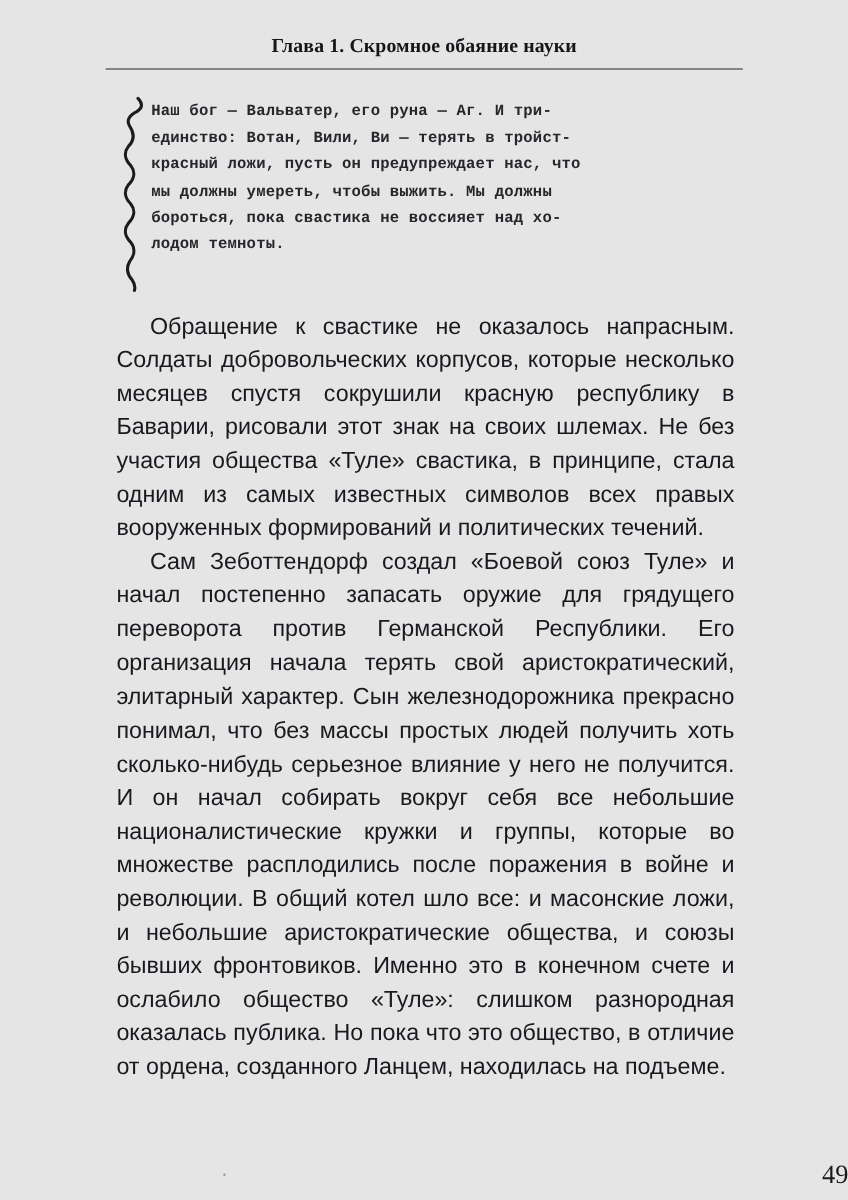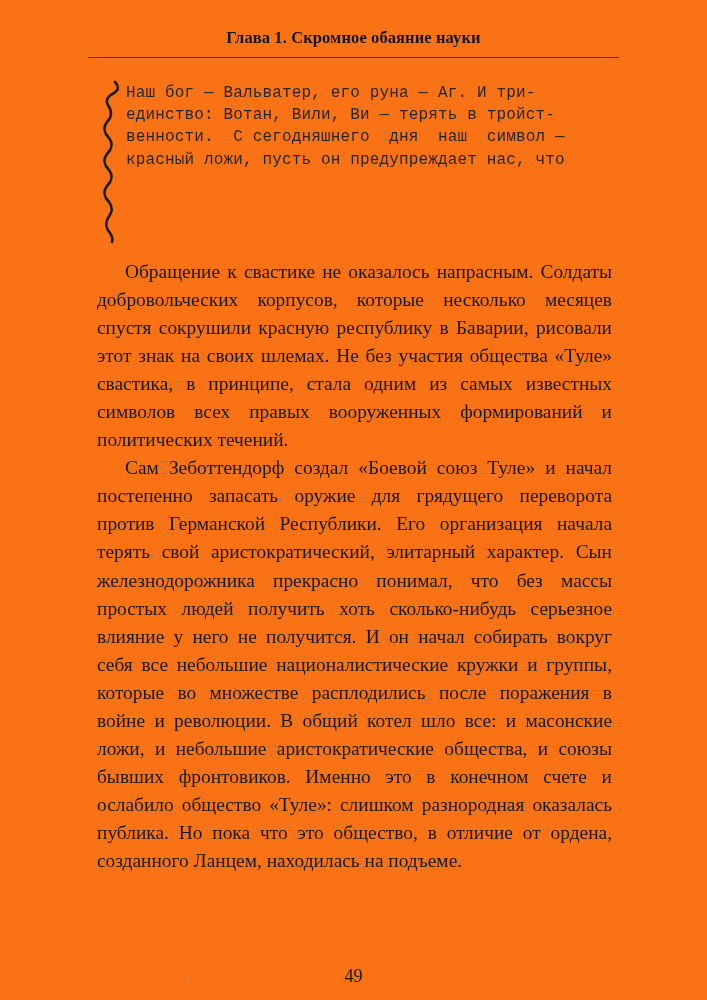--- a/index.html
+++ b/index.html
@@ -6,21 +6,21 @@
     margin: 0;
     padding: 0;
     background: #ffffff;
   }
 
   .page {
     position: relative;
     width: 707px;
     height: 1000px;
     margin: 0 auto;
-    background: #f97316;
+    background: #e5e5e5;
     overflow: hidden;
   }
 
   
   .running-head {
     position: absolute;
     left: 88px;
     top: 28px;
     width: 531px;
     text-align: center;
@@ -45,67 +45,68 @@
   
   .quote-block {
     position: absolute;
     left: 126px;
     top: 82px;
     width: 487px;
   }
 
   .quote-line {
     font-family: "Liberation Mono", "DejaVu Sans Mono", monospace;
-    font-size: 16px;
+    font-size: 13px;
     line-height: 22.2px;
     color: #27272b;
     white-space: pre;
     letter-spacing: 0.15px;
+    font-weight: bold;
   }
 
   
   .margin-squiggle {
     position: absolute;
     left: 99px;
     top: 80px;
     width: 26px;
     height: 164px;
     overflow: visible;
   }
 
   
   .body-text {
     position: absolute;
     left: 97px;
     top: 258px;
     width: 515px;
-    font-family: Liberation Serif, serif;
+    font-family: Liberation Sans, sans-serif;
     font-size: 19.4px;
     line-height: 28.05px;
     color: #1a1a1e;
     text-align: justify;
     text-justify: inter-word;
     -webkit-hyphens: manual;
     hyphens: manual;
   }
 
   .body-text p {
     margin: 0;
     text-indent: 28px;
   }
 
   
   .folio {
     position: absolute;
     left: 0;
     top: 966px;
     width: 707px;
-    text-align: center;
+    text-align: right;
     font-family: "Liberation Serif", "DejaVu Serif", serif;
-    font-size: 18px;
+    font-size: 22px;
     color: #191919;
   }
 
   .speck {
     position: absolute;
     left: 186px;
     top: 978px;
     width: 2px;
     height: 2px;
     background: #9a9a9a;
@@ -126,22 +127,24 @@
       <path d="M16 2 C20 6, 20 10, 15 13 C9 16, 6 20, 9 25 C13 31, 13 37, 8 42
                C4 47, 5 53, 10 58 C14 63, 13 69, 8 74 C4 79, 5 85, 10 90
                C14 95, 13 101, 8 106 C4 111, 5 117, 10 122 C14 127, 13 133, 9 138
                C6 143, 7 149, 11 153 C13 156, 14 159, 13 162" fill="none" stroke="#1c1c1f" stroke-width="2.6" stroke-linecap="round" stroke-linejoin="round"></path>
     </svg>
   </div>
 
   <div class="quote-block">
     <div class="quote-line">Наш бог — Вальватер, его руна — Аг. И три-</div>
     <div class="quote-line">единство: Вотан, Вили, Ви — терять в тройст-</div>
-    <div class="quote-line">венности.  С сегодняшнего  дня  наш  символ —</div>
     <div class="quote-line">красный ложи, пусть он предупреждает нас, что</div>
+    <div class="quote-line">мы должны умереть, чтобы выжить. Мы должны</div>
+    <div class="quote-line">бороться, пока свастика не воссияет над хо-</div>
+    <div class="quote-line">лодом темноты.</div>
   </div>
 
   <div class="body-text">
     <p>Обращение к свастике не оказалось напрасным. Солдаты добровольческих корпусов, которые несколько месяцев спустя сокрушили красную республику в Баварии, рисовали этот знак на своих шлемах. Не без участия общества «Туле» свастика, в принципе, стала одним из самых известных символов всех правых вооруженных формирований и политических течений.</p>
     <p>Сам Зеботтендорф создал «Боевой союз Туле» и начал постепенно запасать оружие для грядущего переворота против Германской Республики. Его организация начала терять свой аристократический, элитарный характер. Сын железнодорожника прекрасно понимал, что без массы простых людей получить хоть сколько-нибудь серьезное влияние у него не получится. И он начал собирать вокруг себя все небольшие националистические кружки и группы, которые во множестве расплодились после поражения в войне и революции. В общий котел шло все: и масонские ложи, и небольшие аристократические общества, и союзы бывших фронтовиков. Именно это в конечном счете и ослабило общество «Туле»: слишком разнородная оказалась публика. Но пока что это общество, в отличие от ордена, созданного Ланцем, находилась на подъеме.</p>
   </div>
 
   <div class="speck"></div>
 
   <div class="folio">49</div>

